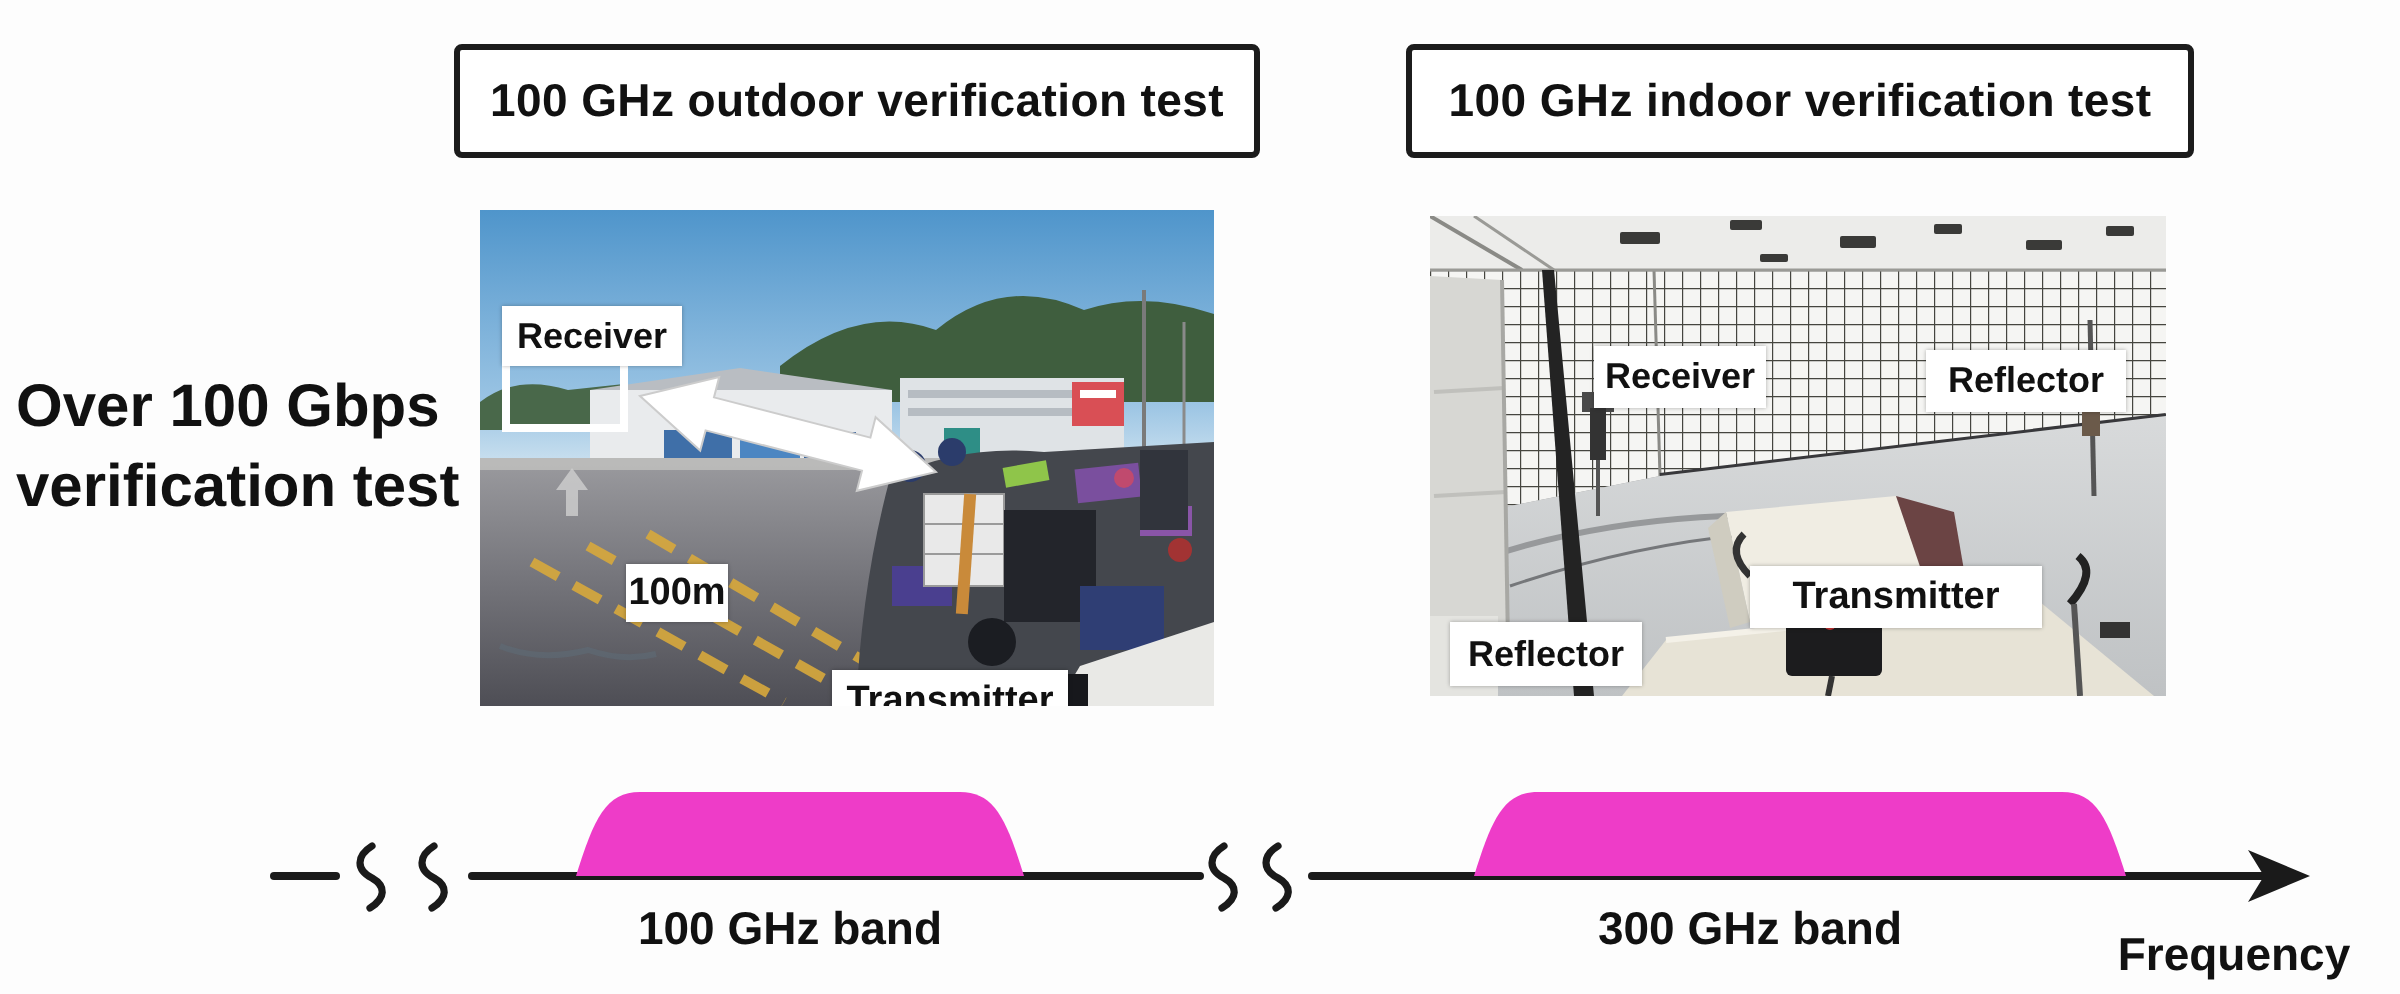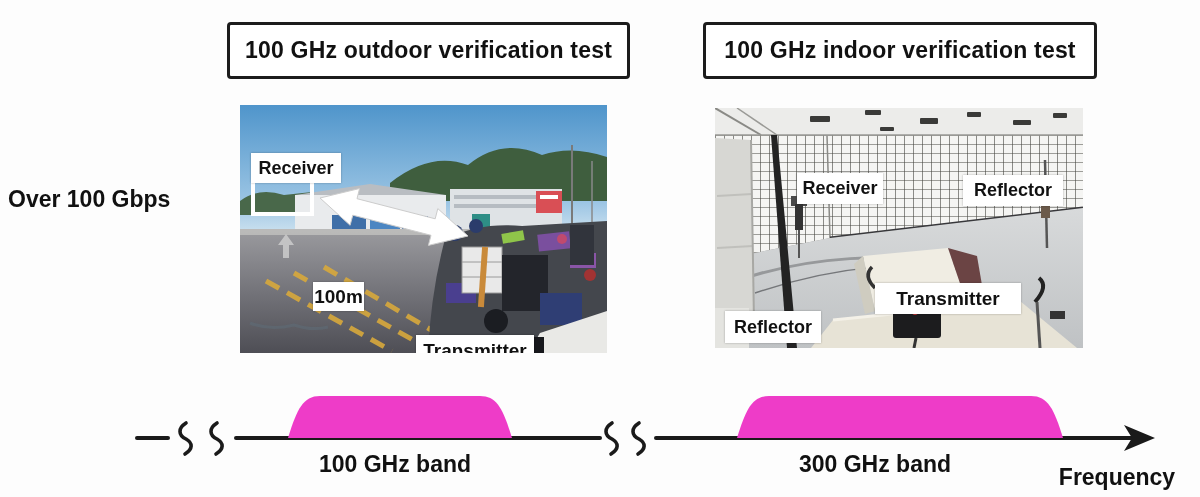--- a/index.html
+++ b/index.html
@@ -10,21 +10,21 @@
   .title-box {
     position:absolute; top:22px; height:57px; box-sizing:border-box;
     border:3px solid #1c1c1c; border-radius:4px; background:#fff;
     display:flex; align-items:center; justify-content:center;
     font-weight:bold; font-size:23px; letter-spacing:0.2px;
   }
   .title-box.outdoor {left:227px; width:403px;}
   .title-box.indoor  {left:703px; width:394px;}
   .side-label {
     position:absolute; left:8px; top:184px;
-    font-weight:bold; font-size:23px; line-height:1.32;
+    font-weight:bold; font-size:30px; line-height:1.32;
   }
   .photo {position:absolute; overflow:hidden; background:#9a9a9a;}
   .photo.outdoor {left:240px; top:105px; width:367px; height:248px;}
   .photo.indoor  {left:715px; top:108px; width:368px; height:240px;}
   .photo svg {position:absolute; left:0; top:0;}
   .photo-label {
     position:absolute; background:#ffffff; color:#111; font-weight:bold;
     display:flex; align-items:center; justify-content:center;
     box-shadow:0 0 2px rgba(0,0,0,0.3); white-space:nowrap;margin-top:36px;
   }
@@ -42,20 +42,21 @@
 
   <div class="title-box outdoor">
     <span>100 GHz outdoor verification test</span>
   </div>
   <div class="title-box indoor">
     <span>100 GHz indoor verification test</span>
   </div>
 
   <div class="side-label">
     <div>Over 100 Gbps</div>
+    <div>verification test</div>
   </div>
 
   <div class="photo outdoor">
     <svg width="367" height="248" viewBox="0 0 367 248">
       <defs>
         <linearGradient id="sky" x1="0" y1="0" x2="0" y2="1">
           <stop offset="0" stop-color="#4f95cb"></stop>
             <stop offset="0.75" stop-color="#9cc5e4"></stop>
             <stop offset="1" stop-color="#cfe3f0"></stop>
         </linearGradient>

